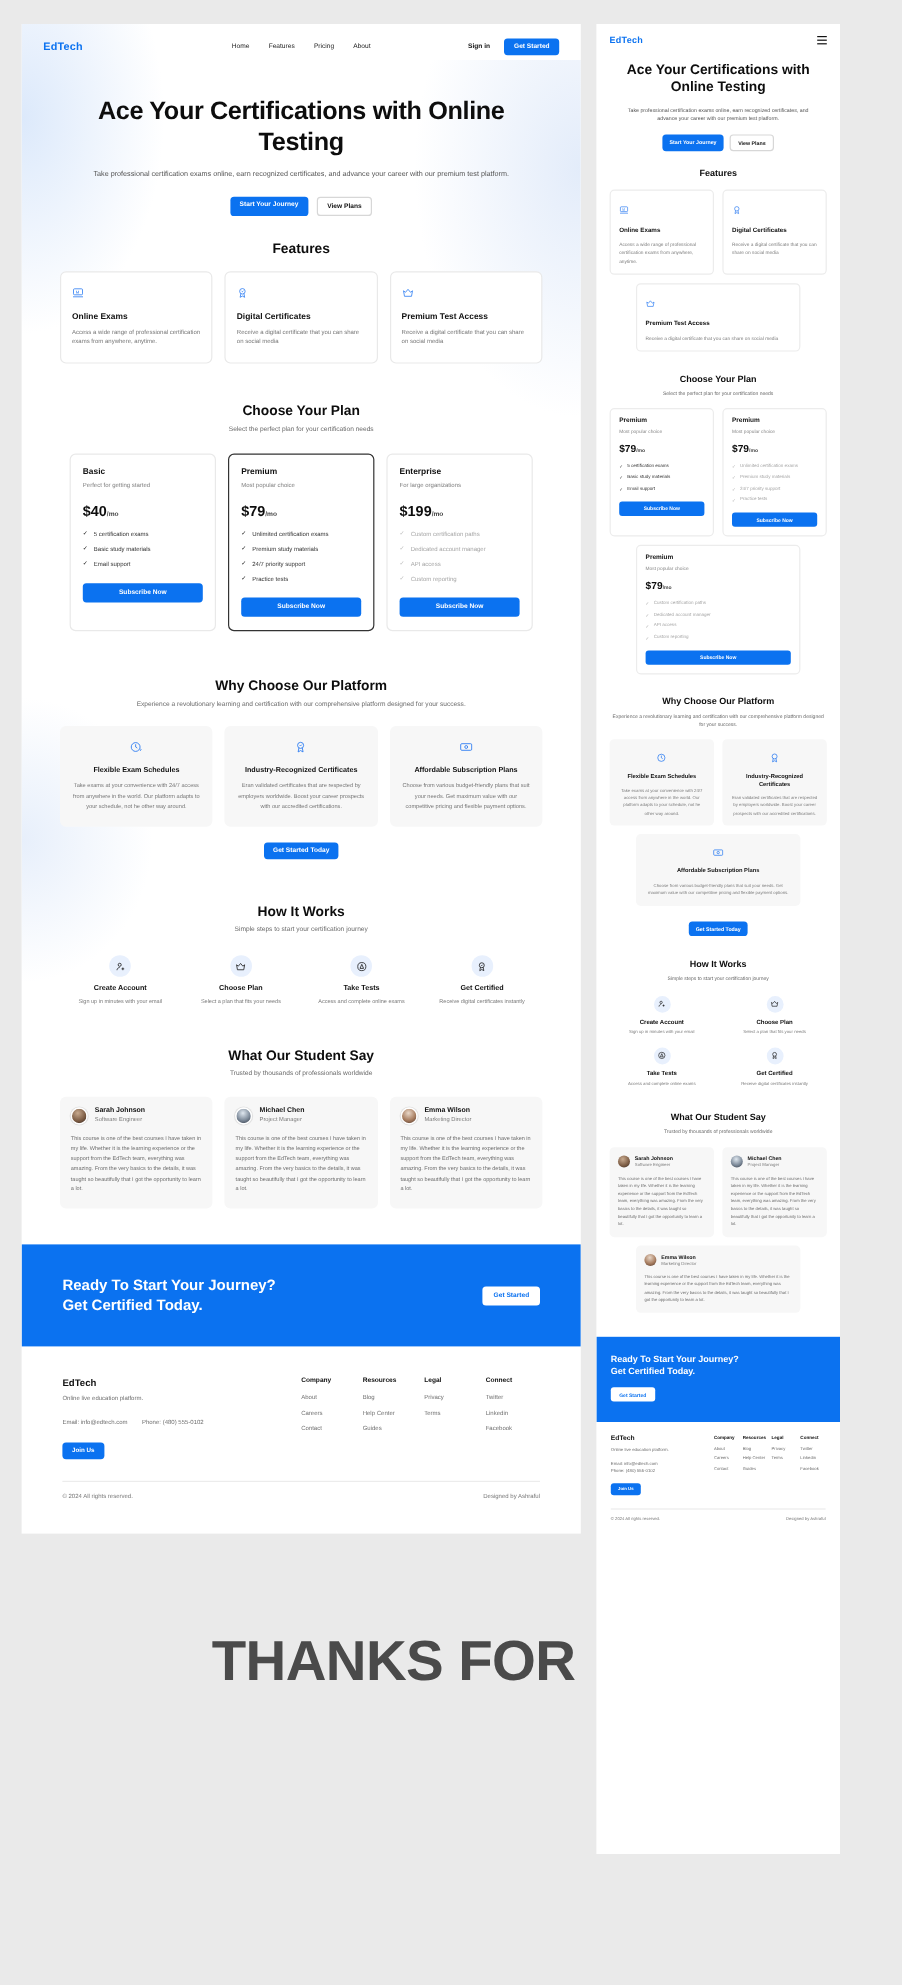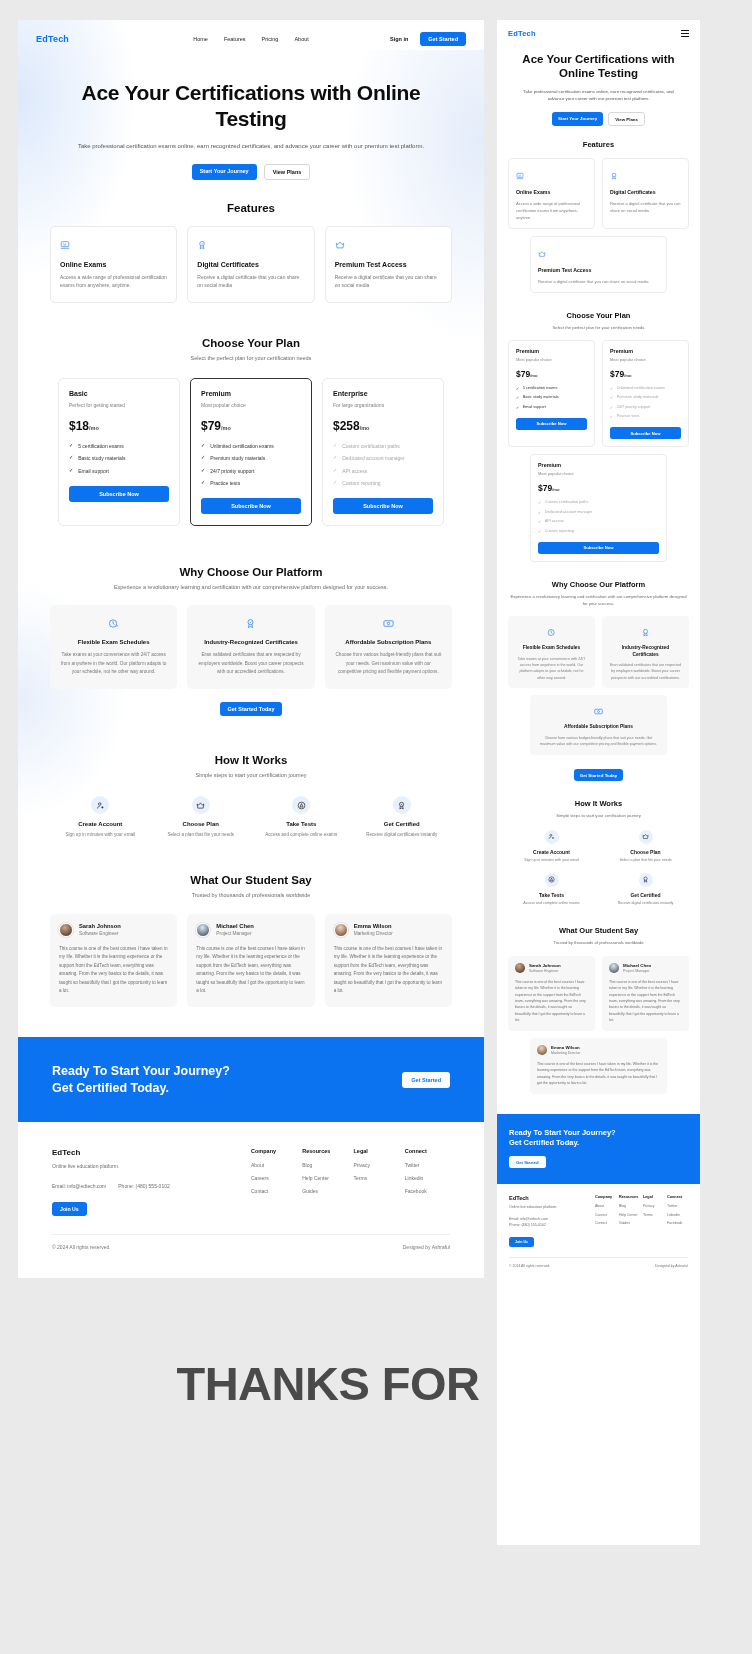--- a/index.html
+++ b/index.html
@@ -256,21 +256,21 @@
     </div>
 
     <div class="pricing">
       <div class="sec-title">Choose Your Plan</div>
       <div class="sec-sub">Select the perfect plan for your certification needs</div>
       <div class="price-grid">
 
         <div class="price-card">
           <h4>Basic</h4>
           <div class="tag">Perfect for getting started</div>
-          <div class="amt"><span>$18</span><small>/mo</small></div>
+          <div class="amt"><span>$40</span><small>/mo</small></div>
           <ul class="plist">
             <li>
                 <span class="chk">✓</span>
                 <span>5 certification exams</span>
               </li>
             <li>
                 <span class="chk">✓</span>
                 <span>Basic study materials</span>
               </li>
             <li>
@@ -302,21 +302,21 @@
                 <span class="chk">✓</span>
                 <span>Practice tests</span>
               </li>
           </ul>
           <span class="pbtn">Subscribe Now</span>
         </div>
 
         <div class="price-card">
           <h4>Enterprise</h4>
           <div class="tag">For large organizations</div>
-          <div class="amt"><span>$258</span><small>/mo</small></div>
+          <div class="amt"><span>$199</span><small>/mo</small></div>
           <ul class="plist dim">
             <li>
                 <span class="chk">✓</span>
                 <span>Custom certification paths</span>
               </li>
             <li>
                 <span class="chk">✓</span>
                 <span>Dedicated account manager</span>
               </li>
             <li>

